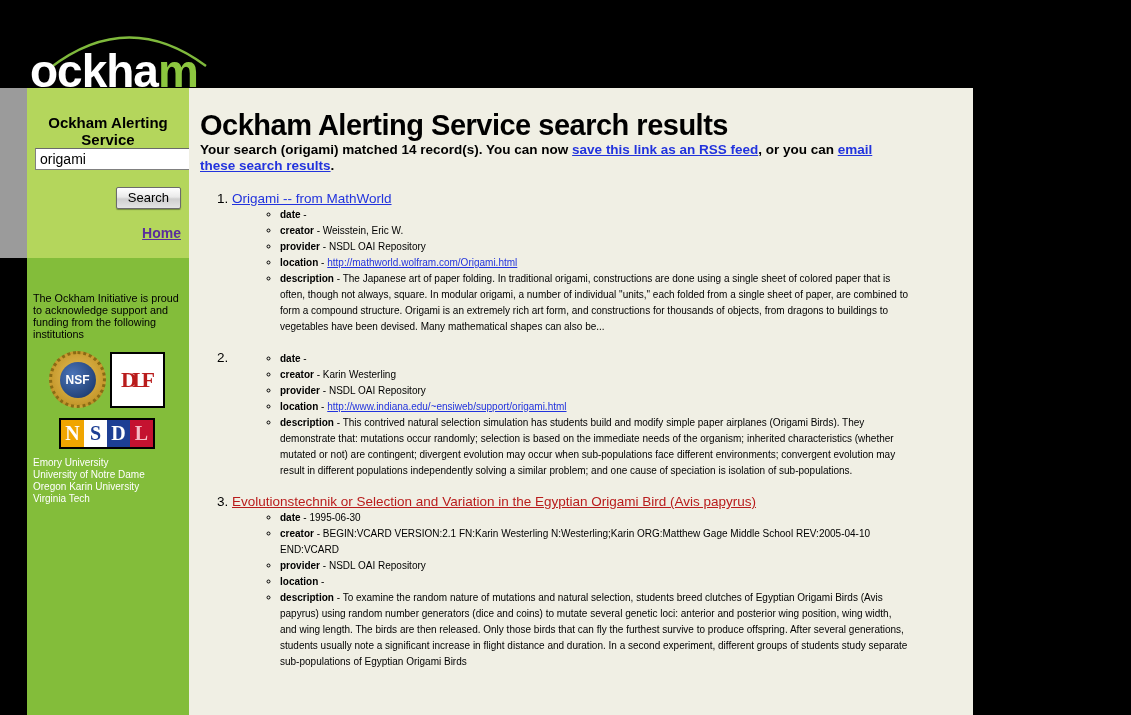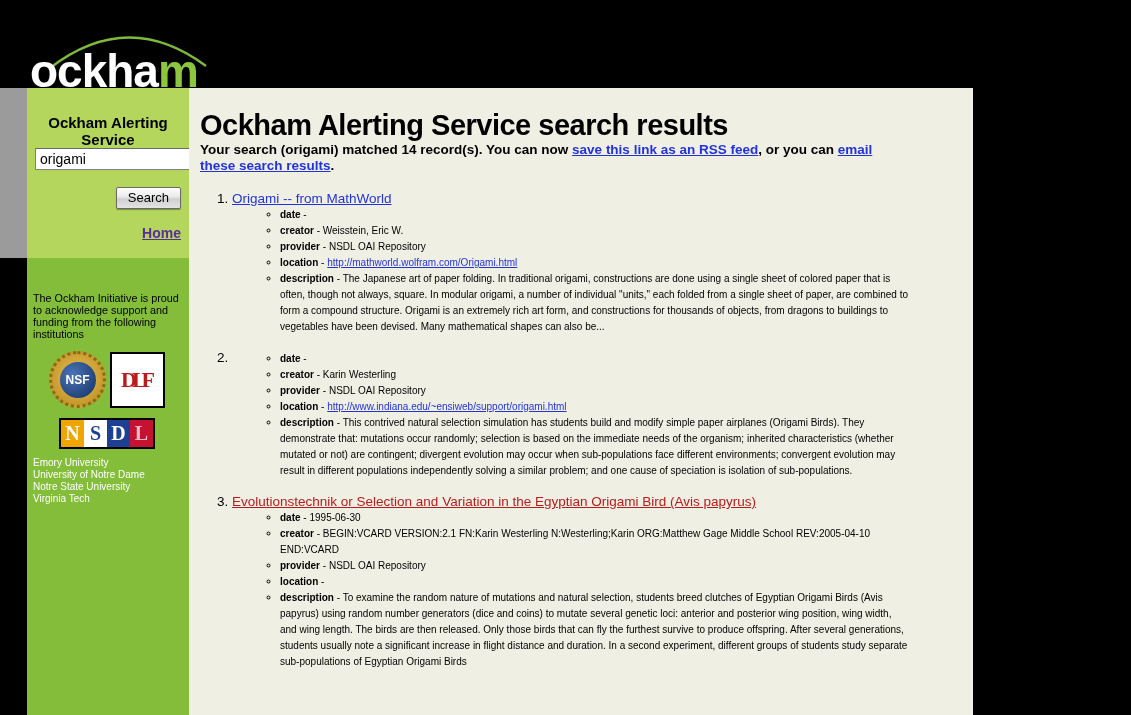--- a/index.html
+++ b/index.html
@@ -118,21 +118,21 @@
         </div>
         <div class="nsdl-logo">
           <span class="nsdl-cell nsdl-n">N</span>
           <span class="nsdl-cell nsdl-s">S</span>
           <span class="nsdl-cell nsdl-d">D</span>
           <span class="nsdl-cell nsdl-l">L</span>
         </div>
         <ul class="institutions">
           <li>Emory University</li>
           <li>University of Notre Dame</li>
-          <li>Notre State University</li>
+          <li>Oregon Karin University</li>
           <li>Virginia Tech</li>
         </ul>
       </div>
     </aside>
 
     <main class="main">
       <h1 class="page-title">Ockham Alerting Service search results</h1>
       <p class="intro"><span>Your search (origami) matched 14 record(s). You can now </span><a class="link" href="#">save this link as an RSS feed</a><span>, or you can </span><a class="link" href="#">email these search results</a><span>.</span></p>
       <ol class="results" id="results-list">
           <li>

